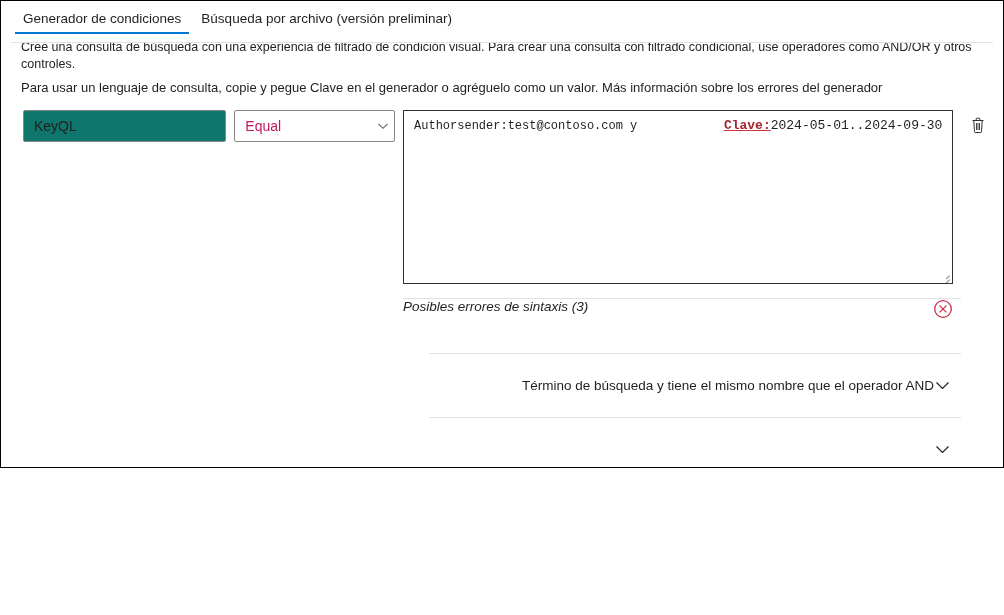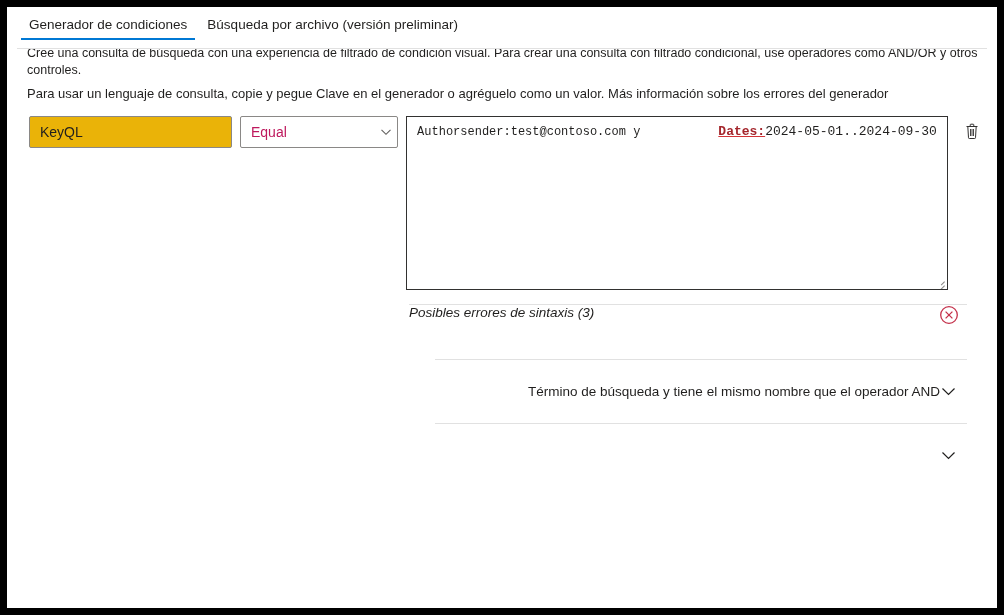--- a/index.html
+++ b/index.html
@@ -7,23 +7,23 @@
     padding: 0;
     background: #ffffff;
   }
   body {
     font-family: "Liberation Sans", sans-serif;
     color: #201f1e;
   }
   #app {
     position: relative;
     width: 1004px;
-    height: 615px;
-    box-sizing: border-box;
-    border: 7px solid #000000;
+    height: 468px;
+    box-sizing: border-box;
+    border: 1px solid #000000;
     background: #ffffff;
     overflow: hidden;
   }
 
   
   .tabstrip {
     display: flex;
     align-items: flex-start;
     padding: 8px 0 0 12px;
     height: 34px;
@@ -78,21 +78,21 @@
     display: flex;
     align-items: flex-start;
     padding: 8px 12px 0 22px;
   }
   .field-input {
     width: 206px;
     height: 32px;
     box-sizing: border-box;
     border: 1px solid #8a8886;
     border-radius: 2px;
-    background: #eab308;
+    background: #0f766e;
     font-family: "Liberation Sans", sans-serif;
     font-size: 14px;
     color: #201f1e;
     padding: 0 10px;
     outline: none;
   }
   .dropdown {
     position: relative;
     width: 163px;
     height: 32px;
@@ -274,21 +274,21 @@
       <span class="chevron">
         <svg width="12" height="12" viewBox="0 0 12 12">
             <path d="M1.5 3.8 L6 8.3 L10.5 3.8" fill="none" stroke="currentColor" stroke-width="1.1"></path>
           </svg>
       </span>
     </div>
 
     <div class="query-box">
       <div class="query-line">
         <span class="query-left">Authorsender:test@contoso.com y</span>
-        <span class="query-right"><span class="err">Dates:</span><span>2024-05-01..2024-09-30</span></span>
+        <span class="query-right"><span class="err">Clave:</span><span>2024-05-01..2024-09-30</span></span>
       </div>
       <div class="resize-grip">
         <span class="a"></span>
           <span class="b"></span>
       </div>
     </div>
 
     <div class="trash-btn">
       <svg width="16" height="18" viewBox="0 0 16 18">
         <path d="M2.5 4.5 h11 M6.2 4.5 v-1.6 a0.7 0.7 0 0 1 0.7-0.7 h2.2 a0.7 0.7 0 0 1 0.7 0.7 v1.6" fill="none" stroke="currentColor" stroke-width="1"></path>

